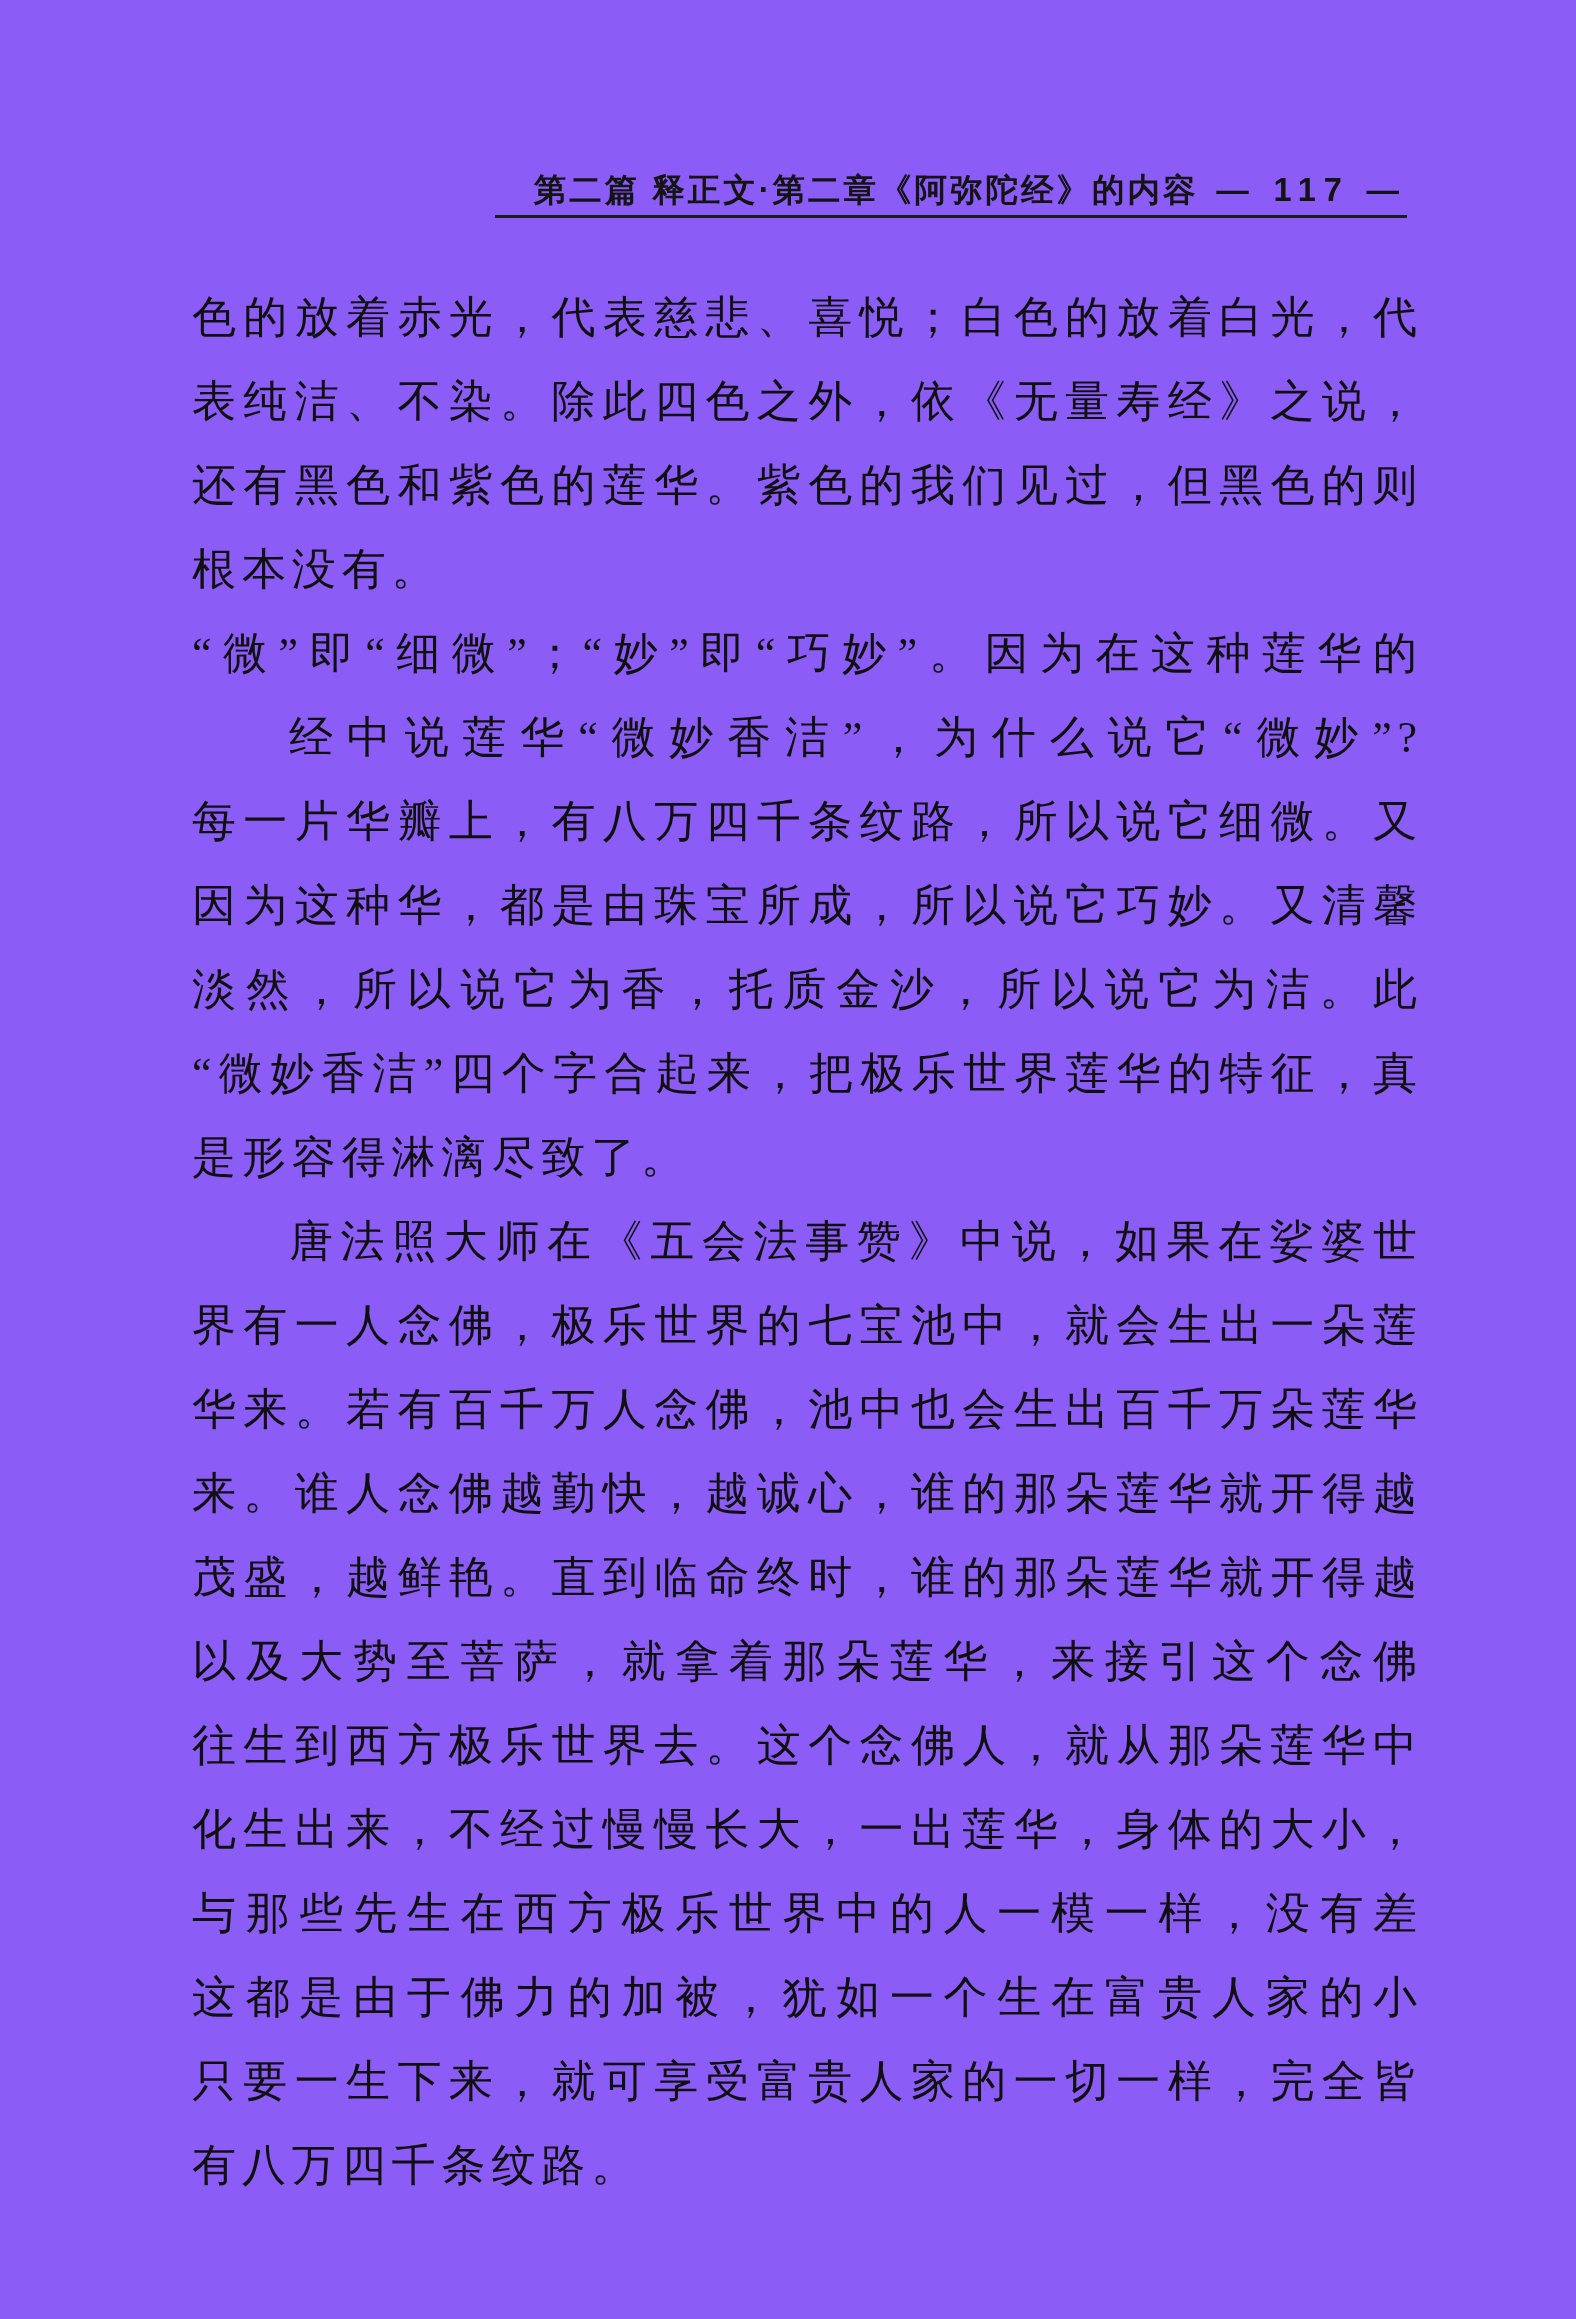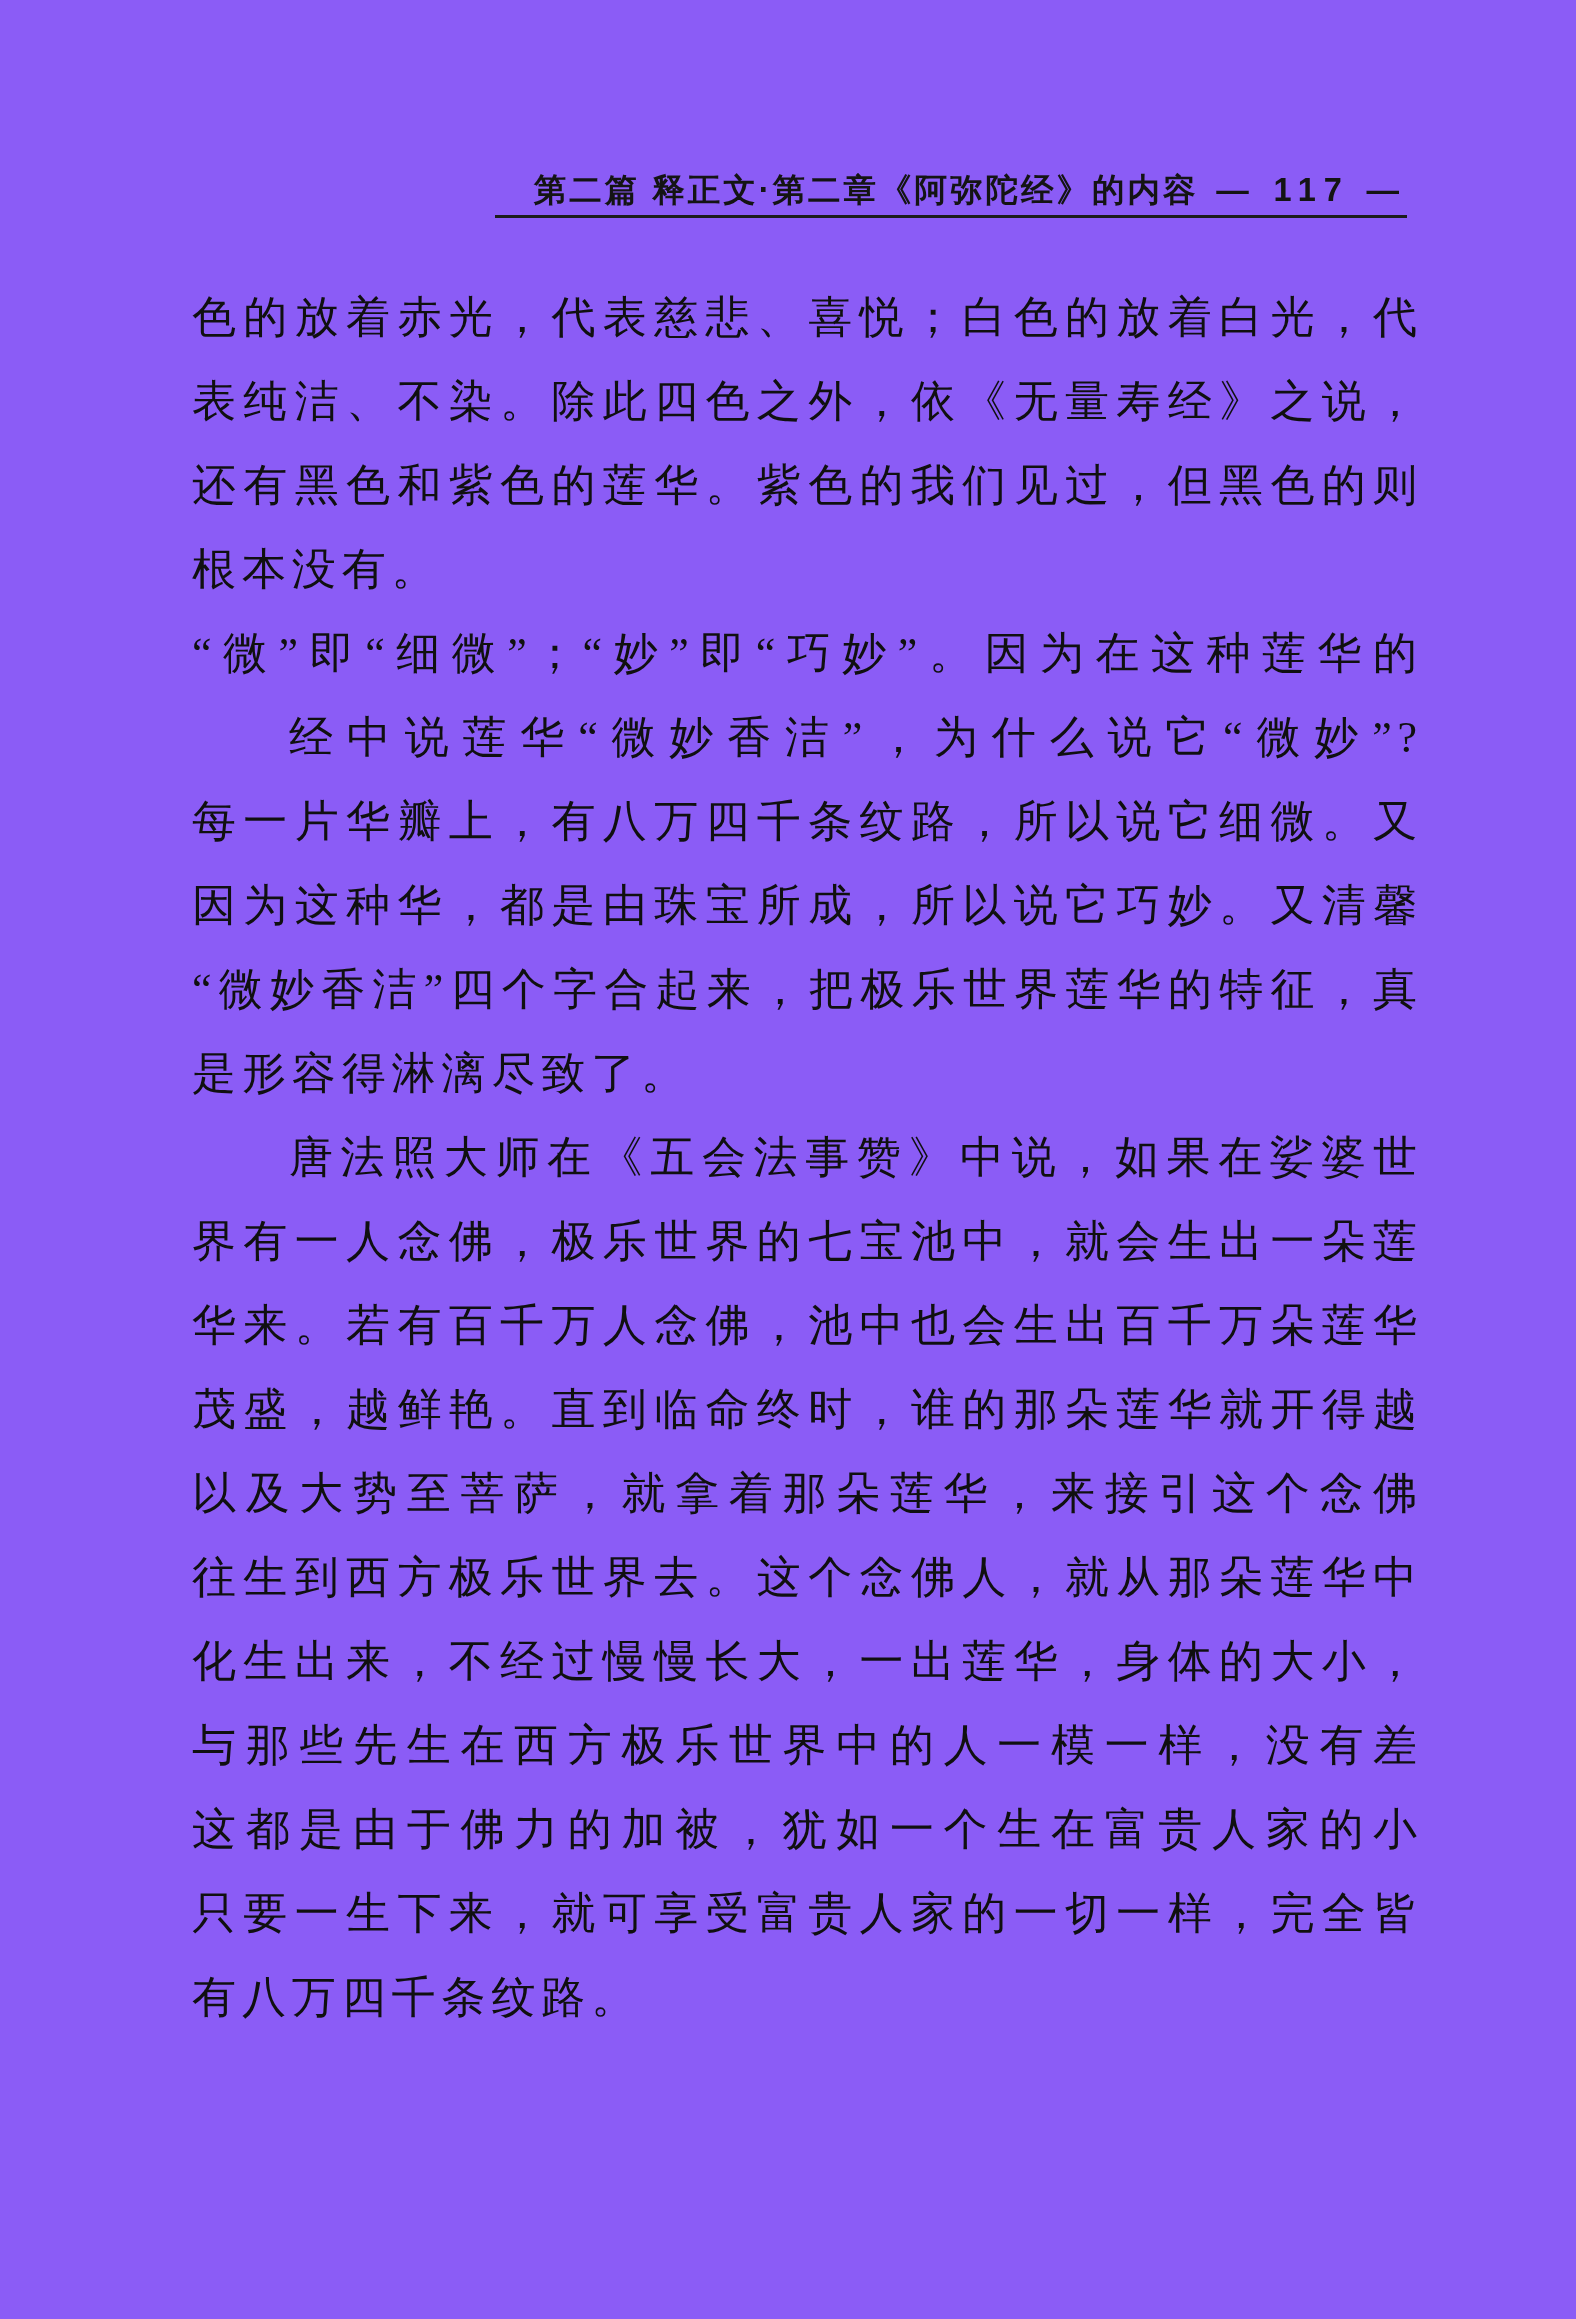--- a/index.html
+++ b/index.html
@@ -82,25 +82,27 @@
 
   <div class="body-text">
       <div class="line">色的放着赤光，代表慈悲、喜悦；白色的放着白光，代</div>
       <div class="line">表纯洁、不染。除此四色之外，依《无量寿经》之说，</div>
       <div class="line">还有黑色和紫色的莲华。紫色的我们见过，但黑色的则</div>
       <div class="line para-end">根本没有。</div>
       <div class="line">“微”即“细微”；“妙”即“巧妙”。因为在这种莲华的</div>
       <div class="line indent">经中说莲华“微妙香洁”，为什么说它“微妙”?</div>
       <div class="line">每一片华瓣上，有八万四千条纹路，所以说它细微。又</div>
       <div class="line">因为这种华，都是由珠宝所成，所以说它巧妙。又清馨</div>
+      <div class="line">淡然，所以说它为香，托质金沙，所以说它为洁。此</div>
       <div class="line">“微妙香洁”四个字合起来，把极乐世界莲华的特征，真</div>
       <div class="line para-end">是形容得淋漓尽致了。</div>
       <div class="line indent">唐法照大师在《五会法事赞》中说，如果在娑婆世</div>
       <div class="line">界有一人念佛，极乐世界的七宝池中，就会生出一朵莲</div>
       <div class="line">华来。若有百千万人念佛，池中也会生出百千万朵莲华</div>
+      <div class="line">来。谁人念佛越勤快，越诚心，谁的那朵莲华就开得越</div>
       <div class="line">茂盛，越鲜艳。直到临命终时，谁的那朵莲华就开得越</div>
       <div class="line">以及大势至菩萨，就拿着那朵莲华，来接引这个念佛人，</div>
       <div class="line">往生到西方极乐世界去。这个念佛人，就从那朵莲华中</div>
       <div class="line">化生出来，不经过慢慢长大，一出莲华，身体的大小，</div>
       <div class="line">与那些先生在西方极乐世界中的人一模一样，没有差别，</div>
       <div class="line">这都是由于佛力的加被，犹如一个生在富贵人家的小儿，</div>
       <div class="line">只要一生下来，就可享受富贵人家的一切一样，完全皆</div>
       <div class="line para-end">有八万四千条纹路。</div>
     </div>
 

